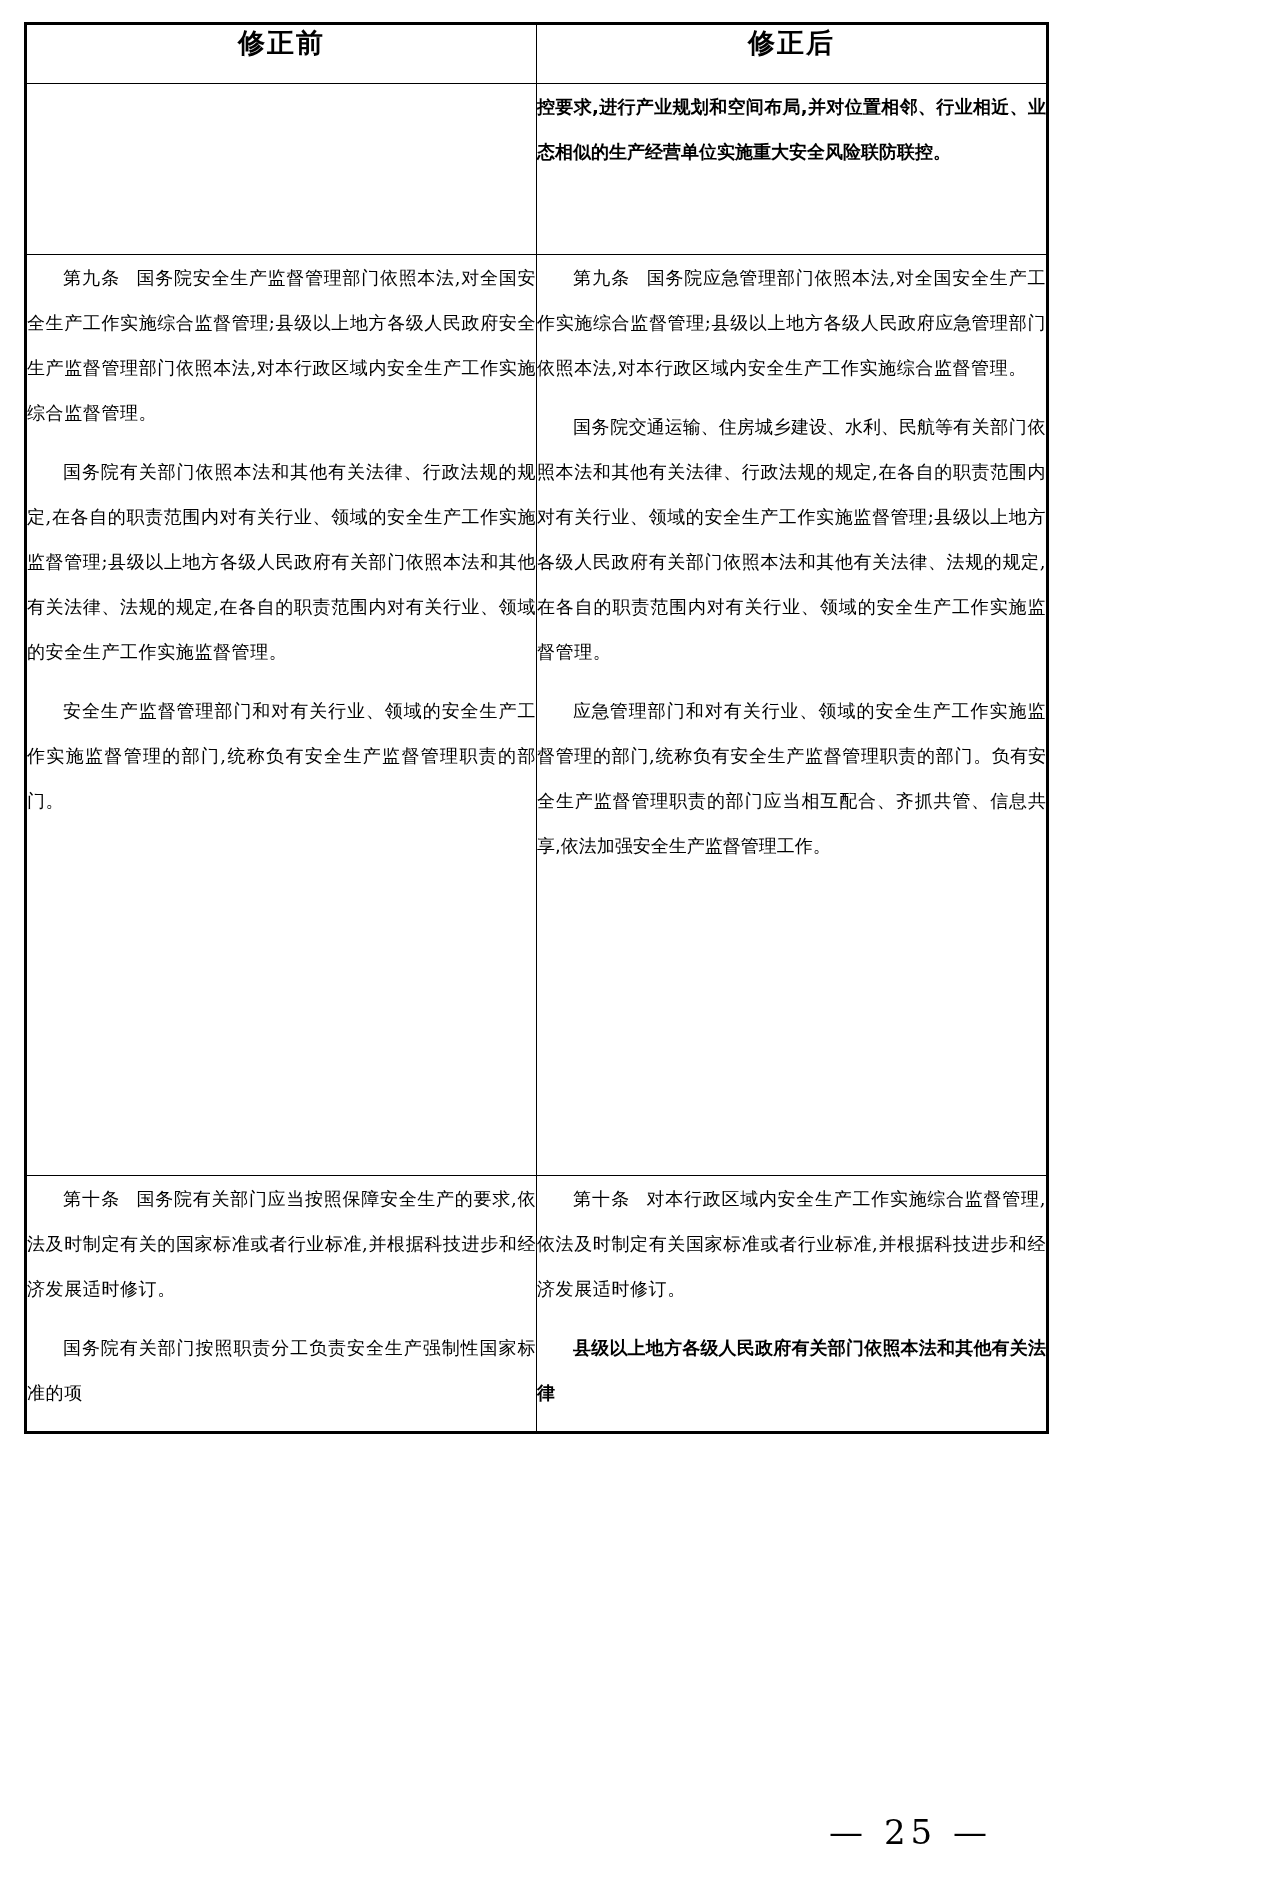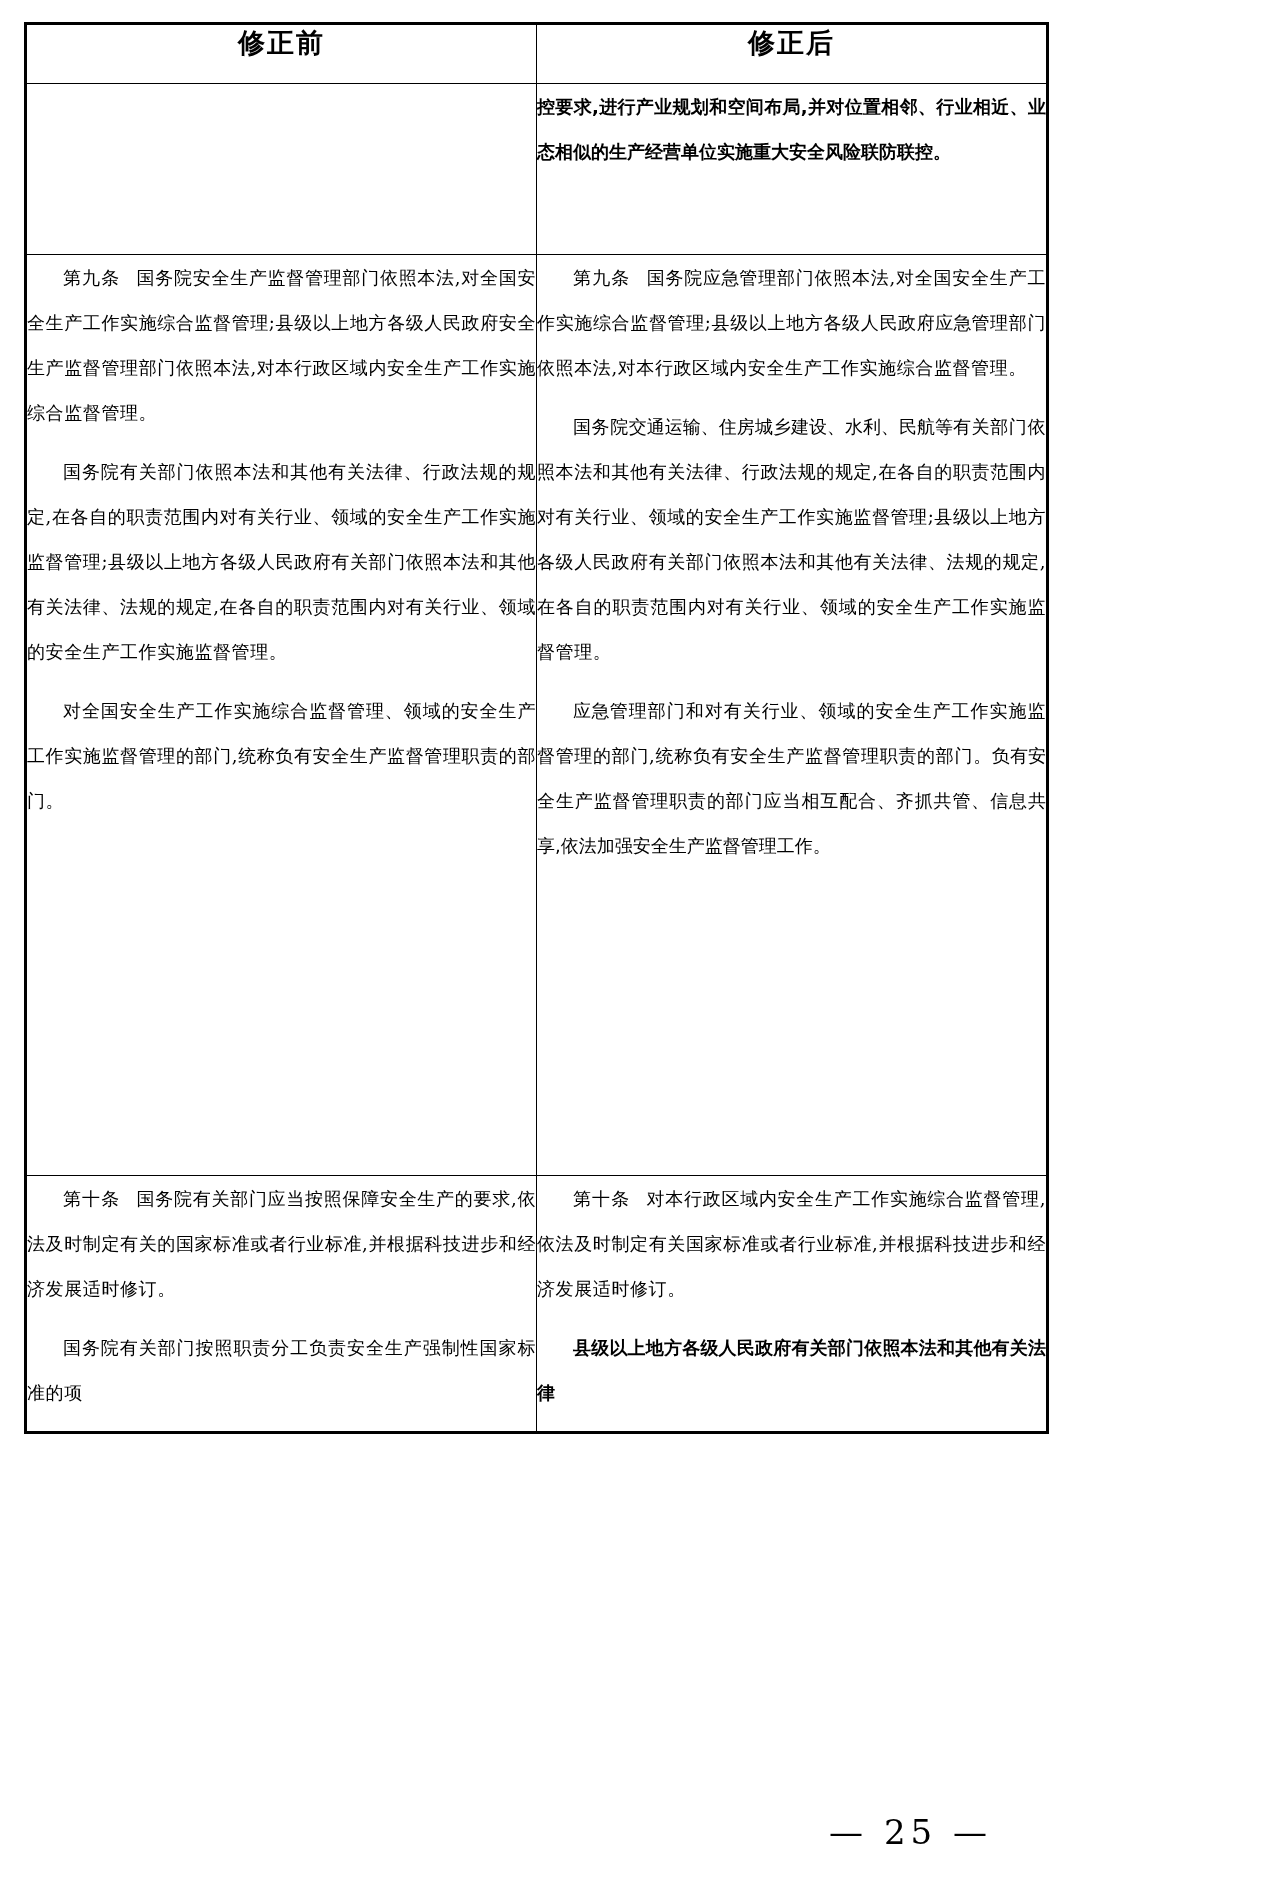--- a/index.html
+++ b/index.html
@@ -144,21 +144,21 @@
       </td>
     </tr>
 
     <tr class="r-art9">
 
       <td class="body-cell">
         <p class="para"><span class="artno">第九条</span><span>国务院安全生产监督管理部门依照本法,对全国安全生产工作实施综合监督管理;县级以上地方各级人民政府安全生产监督管理部门依照本法,对本行政区域内安全生产工作实施综合监督管理。</span></p>
 
         <p class="para">国务院有关部门依照本法和其他有关法律、行政法规的规定,在各自的职责范围内对有关行业、领域的安全生产工作实施监督管理;县级以上地方各级人民政府有关部门依照本法和其他有关法律、法规的规定,在各自的职责范围内对有关行业、领域的安全生产工作实施监督管理。</p>
 
-        <p class="para">对全国安全生产工作实施综合监督管理、领域的安全生产工作实施监督管理的部门,统称负有安全生产监督管理职责的部门。</p>
+        <p class="para">安全生产监督管理部门和对有关行业、领域的安全生产工作实施监督管理的部门,统称负有安全生产监督管理职责的部门。</p>
       </td>
 
       <td class="body-cell">
         <p class="para"><span class="artno">第九条</span><span>国务院</span><b>应急</b><span>管理部门依照本法,对全国安全生产工作实施综合监督管理;县级以上地方各级人民政府</span><b>应急</b><span>管理部门依照本法,对本行政区域内安全生产工作实施综合监督管理。</span></p>
 
         <p class="para"><span>国务院</span><b>交通运输、住房城乡建设、水利、民航等</b><span>有关部门依照本法和其他有关法律、行政法规的规定,在各自的职责范围内对有关行业、领域的安全生产工作实施监督管理;县级以上地方各级人民政府有关部门依照本法和其他有关法律、法规的规定,在各自的职责范围内对有关行业、领域的安全生产工作实施监督管理。</span></p>
 
         <p class="para"><b>应急</b><span>管理部门和对有关行业、领域的安全生产工作实施监督管理的部门,统称负有安全生产监督管理职责的部门。</span><b>负有安全生产监督管理职责的部门应当相互配合、齐抓共管、信息共享,依法加强安全生产监督管理工作。</b></p>
       </td>
     </tr>

